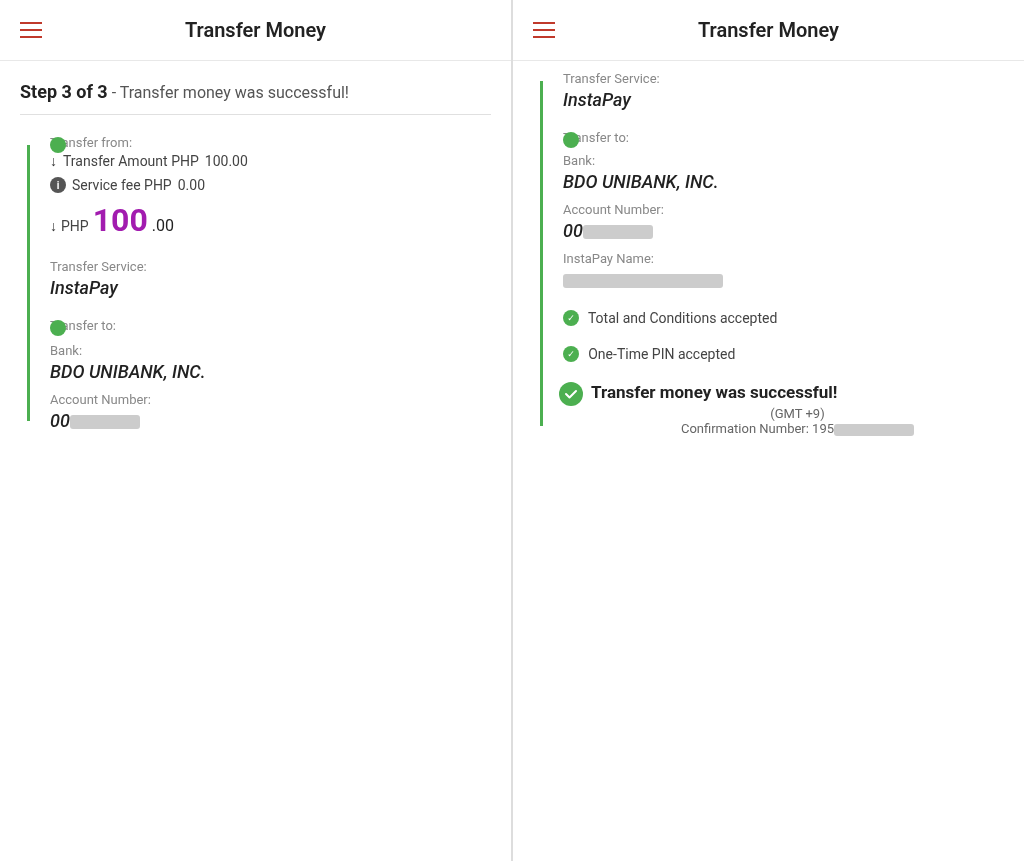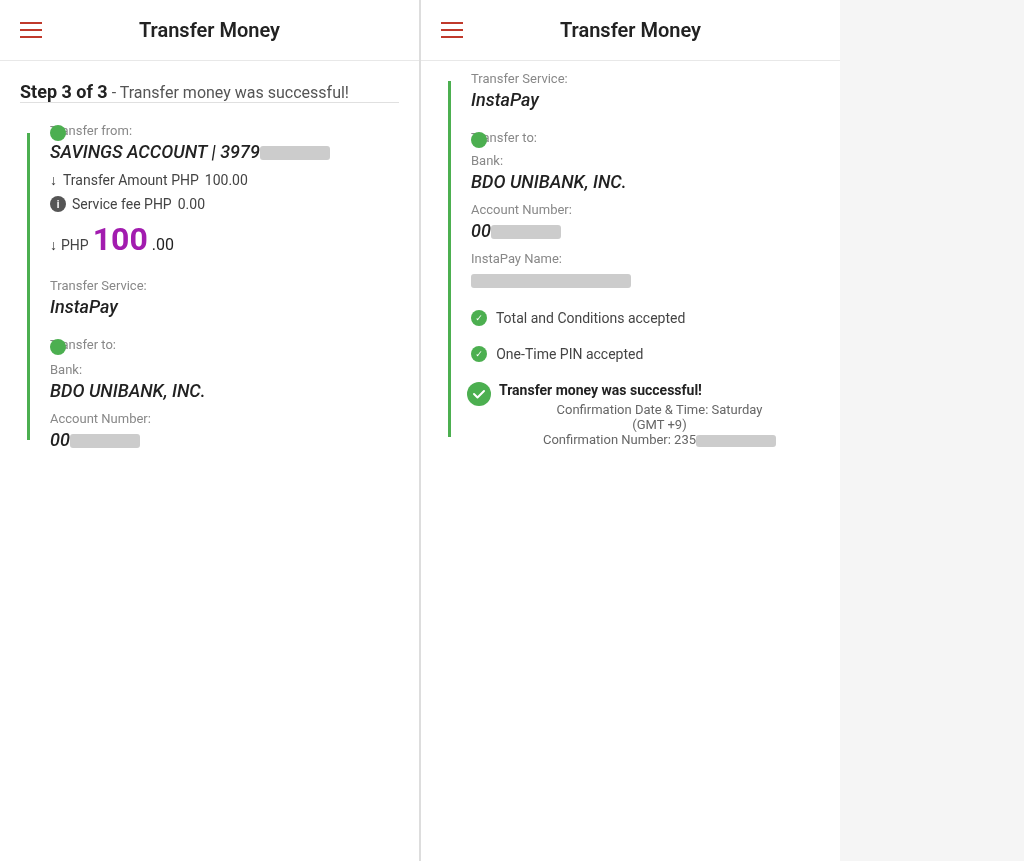--- a/index.html
+++ b/index.html
@@ -5,21 +5,21 @@
     * { box-sizing: border-box; margin: 0; padding: 0; }
     body {
       font-family: -apple-system, BlinkMacSystemFont, 'Segoe UI', Roboto, sans-serif;
       background: #f5f5f5;
       display: flex;
       width: 1024px;
       min-height: 861px;
     }
 
     .phone-panel {
-      width: 420px;
+      width: 512px;
       background: #fff;
       border-right: 1px solid #ddd;
       display: flex;
       flex-direction: column;
       overflow: hidden;
     }
 
     .header {
       display: flex;
       align-items: center;
@@ -54,21 +54,21 @@
       margin-right: 42px;
     }
 
     .content {
       padding: 20px 20px 20px 20px;
       flex: 1;
       overflow-y: auto;
     }
 
     .step-header {
-      margin-bottom: 0;
+      margin-bottom: 12px;
     }
 
     .step-title {
       font-size: 18px;
       font-weight: 700;
       color: #222;
     }
 
     .step-subtitle {
       font-size: 16px;
@@ -228,21 +228,21 @@
       width: 14px;
       height: 14px;
     }
 
     .check-mark {
       color: #fff;
       font-size: 9px;
     }
 
     .success-title {
-      font-size: 14px;
+      font-size: 17px;
       font-weight: 700;
       color: #222;
       margin-bottom: 4px;
     }
 
     .success-sub {
       font-size: 13px;
       color: #666;
       text-align: center;
     }
@@ -279,23 +279,20 @@
       <span class="step-title">Step 3 of 3</span><span class="step-subtitle"> - Transfer money was successful!</span>
     </div>
     <div class="divider"></div>
 
     <div class="timeline">
       <div class="timeline-line"></div>
 
       <div class="timeline-section">
         <div class="timeline-dot"></div>
         <div class="label-text">Transfer from:</div>
-        <div class="value-text">
-          <span>SAVINGS ACCOUNT | 3979</span><span class="blurred">xxxx</span>
-        </div>
 
         <div class="amount-row">
           <span class="arrow-down">↓</span>
           <span>Transfer Amount <span>PHP</span></span>
           <span class="bold">100.00</span>
         </div>
 
         <div class="amount-row">
           <span class="info-icon">i</span>
           <span>Service fee <span>PHP</span></span>
@@ -391,23 +388,22 @@
       </div>
 
       <div class="timeline-section" style="padding-left: 10px;">
         <div class="success-dot">
           <svg viewBox="0 0 14 14" fill="none" xmlns="http://www.w3.org/2000/svg">
             <path d="M2 7L5.5 10.5L12 4" stroke="white" stroke-width="2" stroke-linecap="round" stroke-linejoin="round"></path>
           </svg>
         </div>
         <div style="margin-left: 18px;">
           <div class="success-title">Transfer money was successful!</div>
-          <div class="success-sub">Confirmation Date &amp; Time: Saturday</div>
           <div class="success-sub">(GMT +9)</div>
           <div class="success-sub">
-            <span>Confirmation Number: 235</span><span class="blurred-sm">xxxx</span>
+            <span>Confirmation Number: 195</span><span class="blurred-sm">xxxx</span>
           </div>
         </div>
       </div>
 
     </div>
   </div>
 </div>
 
 </body></html>

